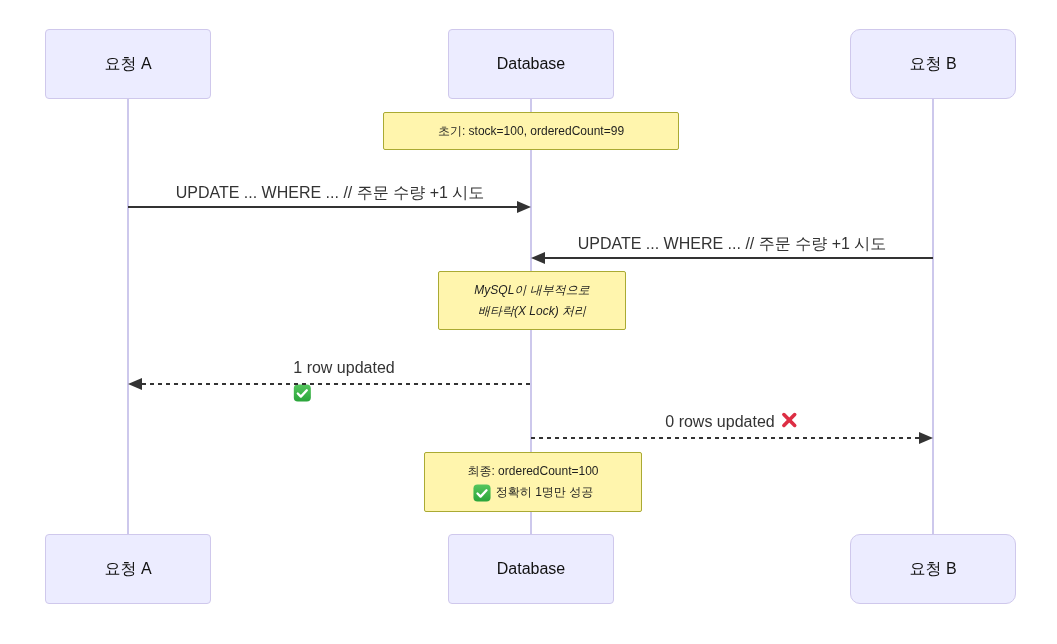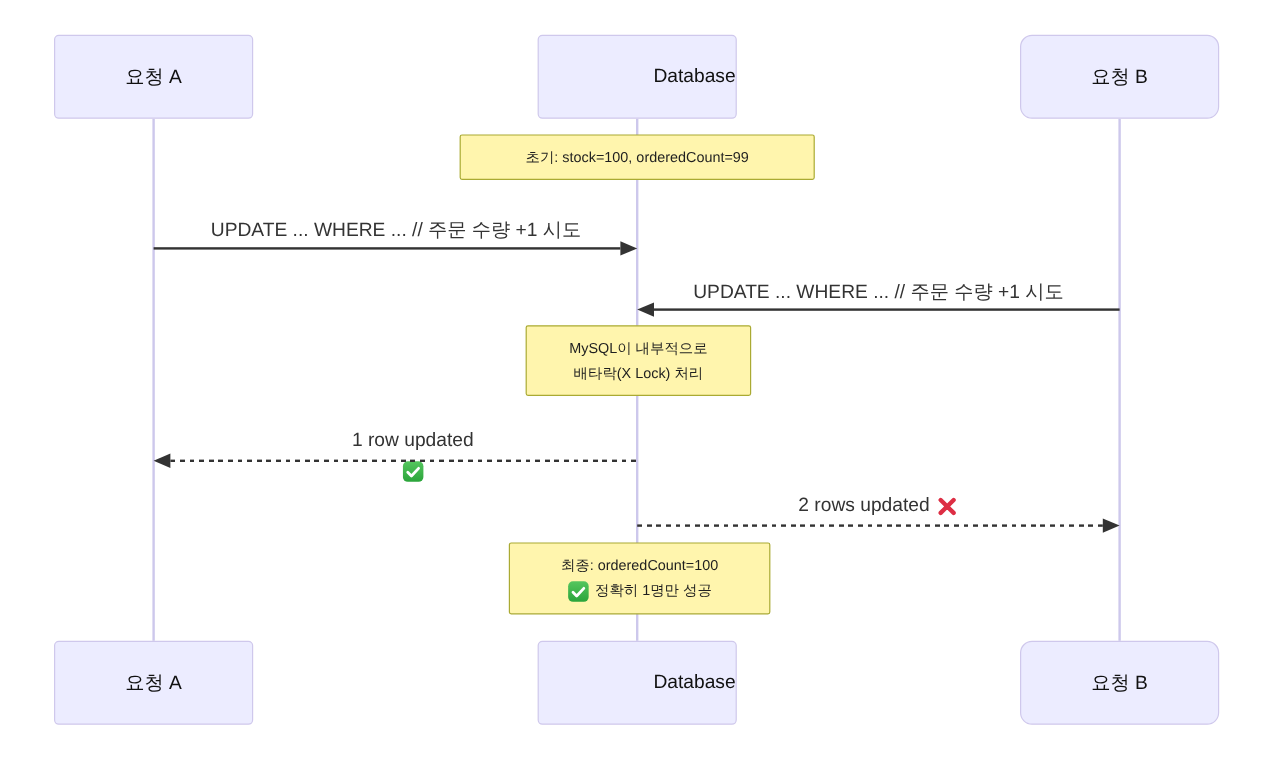--- a/index.html
+++ b/index.html
@@ -14,31 +14,31 @@
   .lifeline.b  { left:932px; }
 
   
   .actor {
     position:absolute; width:166px; height:70px; box-sizing:border-box;
     background:#ececff; border:1px solid #cfc8ec; border-radius:4px;
     display:flex; align-items:center; justify-content:center;
     font-size:16px; color:#111111;
   }
   .actor.top { top:29px; } .actor.bottom { top:534px; }
-  .actor.a  { left:45px; } .actor.db { left:448px;justify-content:flex-end; } .actor.b { left:850px;border-radius:10px; }
+  .actor.a  { left:45px; } .actor.db { left:448px; } .actor.b { left:850px;border-radius:10px; }
 
   
   .note {
     position:absolute; box-sizing:border-box;
     background:#fff5ad; border:1px solid #aaaa33; border-radius:2px;
     color:#1f1f1f; font-size:12px; line-height:21px; text-align:center;
     display:flex; flex-direction:column; align-items:center; justify-content:center;
   }
   .note1 { left:383px; top:112px; width:296px; height:38px; }
-  .note2 { left:438px; top:271px; width:188px; height:59px; }
+  .note2 { left:438px; top:271px; width:188px; height:59px;font-style:italic; }
   .note3 { left:424px; top:452px; width:218px; height:60px; }
   .note-line { display:flex; align-items:center; justify-content:center; gap:5px; white-space:nowrap; }
 
   
   .mline { position:absolute; }
   .mline.solid  { height:2px;   background:#333333; }
   .mline.dashed { height:1.5px; background:repeating-linear-gradient(90deg,#333333 0 4px,transparent 4px 8px); }
   .m1 { left:128px; top:206px; width:389px; }
   .m2 { left:545px; top:257px; width:388px; }
   .m3 { left:142px; top:383px; width:389px; }
@@ -50,21 +50,21 @@
   .ah.left  { border-width:6px 14px 6px 0;  border-color:transparent #333333 transparent transparent; }
   .ah.m1 { left:517px; top:201px; }
   .ah.m2 { left:531px; top:252px; }
   .ah.m3 { left:128px; top:378px; }
   .ah.m4 { left:919px; top:432px; }
 
   
   .mlabel {
     position:absolute; transform:translateX(-50%);
     font-size:16px; color:#333333; white-space:nowrap;
-    display:flex; align-items:center; gap:6px; line-height:21px;
+    display:flex; align-items:flex-start; gap:6px; line-height:21px;
   }
   .ml1 { left:330px; top:182px; }
   .ml2 { left:732px; top:233px; }
   .ml3 { left:344px; top:357px;flex-direction:column; }
   .ml4 { left:732px; top:411px; }
 
   
   .emoji { display:inline-flex; width:18px; height:18px; flex:0 0 auto; }
   .emoji svg { width:100%; height:100%; display:block; }
 </style>
@@ -120,21 +120,21 @@
           </defs>
         <rect x="0.5" y="0.5" width="19" height="19" rx="4.5" fill="url(#g1)"></rect>
         <path d="M5 10.6 L8.4 14 L15 7" fill="none" stroke="#ffffff" stroke-width="2.6" stroke-linecap="round" stroke-linejoin="round"></path>
       </svg>
     </span>
   </div>
   <div class="ah left m3"></div>
   <div class="mline dashed m3"></div>
 
   <div class="mlabel ml4">
-    <span>2 rows updated</span>
+    <span>0 rows updated</span>
     <span class="emoji">
       <svg viewBox="0 0 20 20" aria-hidden="true">
         <path d="M4 4 L16 16 M16 4 L4 16" fill="none" stroke="#dd2e44" stroke-width="4" stroke-linecap="round"></path>
       </svg>
     </span>
   </div>
   <div class="mline dashed m4"></div>
   <div class="ah right m4"></div>
 
   <div class="note note3">

